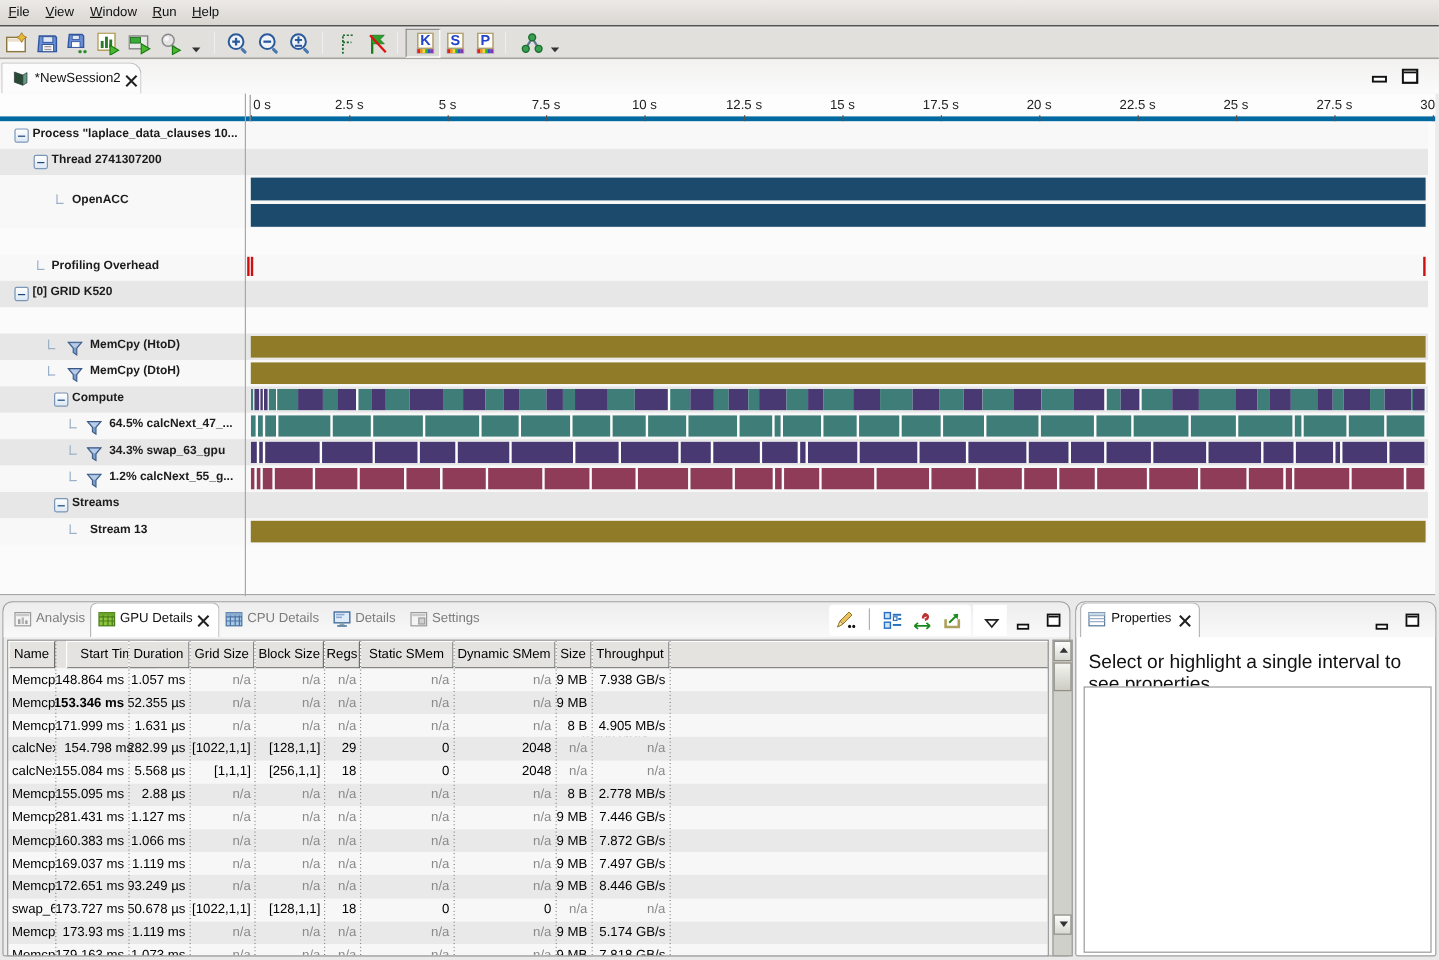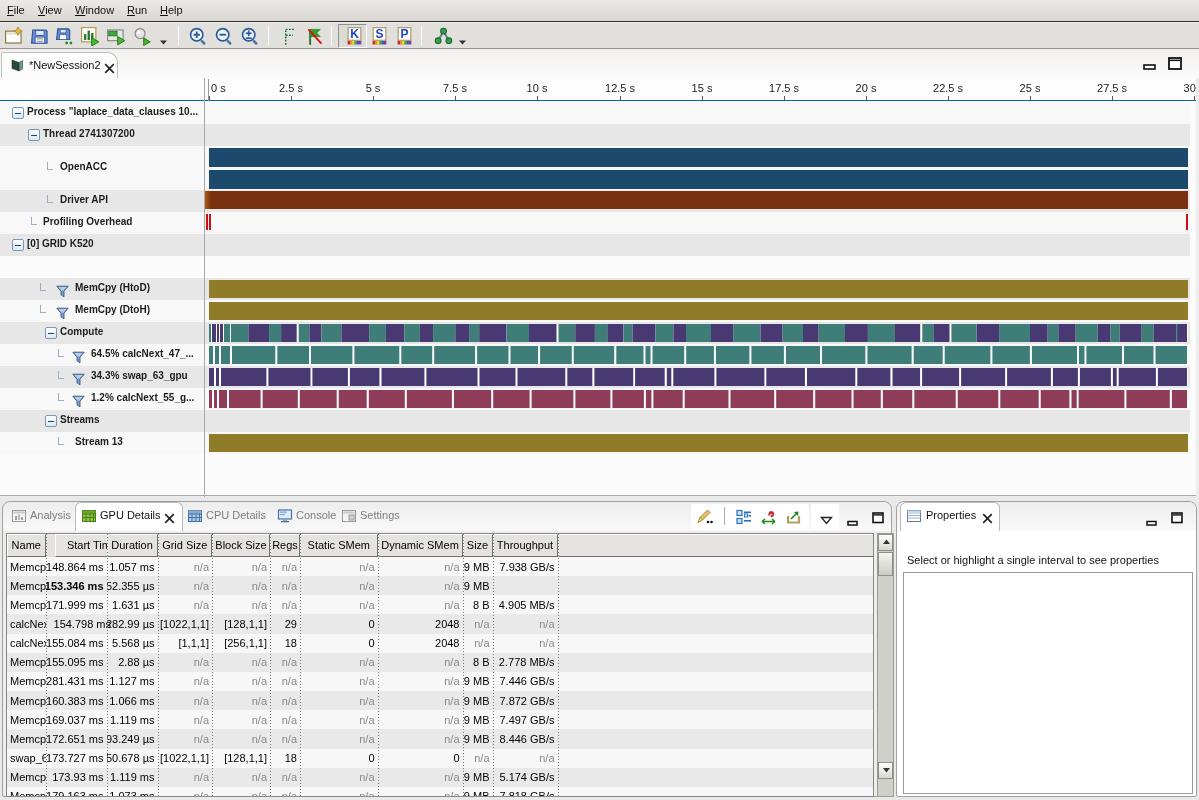--- a/index.html
+++ b/index.html
@@ -9,21 +9,21 @@
 #toolbar { position:absolute; left:0; top:23px; width:100%; height:26px; background:#e2e0dc;
   border-bottom:1px solid #98948e; }
 .tbi { position:absolute; top:4px; }
 .tbi svg { width:19px; height:19px; }
 .tbc { position:absolute; }
 .tsep { position:absolute; top:3px; width:1px; height:19px; background:#b4b4b2; border-right:1px solid #fcfcfc; }
 #tabbar { position:absolute; left:0; top:50px; width:100%; height:28px; background:linear-gradient(#f2f1f0,#fbfbfb); }
 #edtab { position:absolute; left:1px; top:52px; width:117px; height:26px; background:#fcfcfc;
   border:1px solid #c0c0c0; border-bottom:none; border-radius:2px 10px 0 0; }
 #edcontent { position:absolute; left:0px; top:78px; width:1196px; height:418px; background:#fbfbfb; border-bottom:1px solid #a8a8a8; }
-#ruler { position:absolute; left:0; top:0; width:100%; height:23px; background:#fdfdfd; border-bottom:1px solid #0369a1; }
+#ruler { position:absolute; left:0; top:0; width:100%; height:23px; background:#fdfdfd; border-bottom:4px solid #0369a1; }
 .rlbl { position:absolute; top:4px; width:80px; text-align:center; font-size:11px; color:#222; }
 .trow { position:absolute; left:0; width:1190px; }
 .lbl { position:absolute; top:5px; font-size:10px; font-weight:700; color:#1c1c1c; white-space:nowrap; }
 .larea { position:absolute; left:0; top:0; width:203px; height:100%; overflow:hidden; }
 .mbox { position:absolute; top:5px; width:12px; height:12px; background:linear-gradient(#ffffff,#dce8f4);
   border:1px solid #7a96b8; border-radius:2px; }
 .mbox:after { content:""; position:absolute; left:2px; top:4.5px; width:6px; height:1.6px; background:#17477a; }
 .br { position:absolute; top:5px; width:6px; height:8px; border-left:1.6px solid #9ab0c8; border-bottom:1.6px solid #9ab0c8; }
 #vdiv { position:absolute; left:204px; top:0px; width:1px; height:419px; background:#a8a8a8; }
 #botarea { position:absolute; left:0; top:497px; width:100%; height:303px; background:#e9e9e9; }
@@ -39,21 +39,21 @@
 .thead { position:absolute; left:0; top:0; width:100%; height:23px; background:#e5e3df; }
 .hcell { position:absolute; top:0; height:23px; background:#e5e3df; border-right:1px solid #6e6e6e; border-bottom:1px solid #6e6e6e;
   border-top:1px solid #fdfdfd; border-left:1px solid #fdfdfd; font-size:11px; text-align:center; padding-top:4px; color:#000; }
 .drow { position:absolute; left:0; width:100%; height:19.15px; }
 .dcell { position:absolute; top:0; height:19.15px; overflow:hidden; font-size:11px; padding-top:3.5px; }
 .cl { position:absolute; left:3px; white-space:nowrap; }
 .cr { position:absolute; right:3px; white-space:nowrap; }
 #scrollv { position:absolute; left:874px; top:31px; width:17px; height:264px; background:#d0d0ca; border:1px solid #999; }
 .sbtn { position:absolute; left:0; width:15px; height:17px; background:linear-gradient(#fdfdfd,#d8d8d2);
   border:1px solid #909088; }
-#props_msg { position:absolute; left:10px; top:52px; font-size:11px; color:#111; }
+#props_msg { position:absolute; left:10px; top:42px; font-size:16px; color:#111; }
 #props_box { position:absolute; left:6px; top:70px; width:290px; height:222px; border:1px solid #9a9a9a; background:#fff; }
 </style></head><body>
 <div id="menubar">
   <span style="left:7px"><u>F</u>ile</span>
   <span style="left:38px"><u>V</u>iew</span>
   <span style="left:75px"><u>W</u>indow</span>
   <span style="left:127px"><u>R</u>un</span>
   <span style="left:160px"><u>H</u>elp</span>
 </div>
 <div id="toolbar">
@@ -238,27 +238,20 @@
           <span class="lbl" style="left:43px;top:4px">Thread 2741307200</span>
         </div>
       </div>
       <div class="trow" style="top:44px;height:44px;background:#f8f8f8">
         <div class="larea">
           <span class="br" style="left:47px;top:16px"></span>
           <span class="lbl" style="left:60px;top:15px">OpenACC</span>
         </div>
         <div style="position:absolute;left:209.0px;top:2px;width:978.5px;height:19px;background:#1b4a6d"></div>
         <div style="position:absolute;left:209.0px;top:24px;width:978.5px;height:19px;background:#1b4a6d"></div>
-      </div>
-      <div class="trow" style="top:88px;height:22px;background:#e7e7e7">
-        <div class="larea">
-          <span class="br" style="left:47px;top:5px"></span>
-          <span class="lbl" style="left:60px;top:4px">Driver API</span>
-        </div>
-        <div style="position:absolute;left:204.5px;top:1px;width:983.0px;height:18px;background:linear-gradient(90deg,#b05a12 0px,#7a3110 6px)"></div>
       </div>
       <div class="trow" style="top:110px;height:22px;background:#f8f8f8">
         <div class="larea">
           <span class="br" style="left:31px;top:5px"></span>
           <span class="lbl" style="left:43px;top:4px">Profiling Overhead</span>
         </div>
         <div style="position:absolute;left:205.5px;top:2px;width:2px;height:16px;background:#cc1010"></div>
         <div style="position:absolute;left:208.5px;top:2px;width:2px;height:16px;background:#cc1010"></div>
         <div style="position:absolute;left:1185.5px;top:2px;width:2px;height:16px;background:#cc1010"></div>
       </div>
@@ -535,21 +528,21 @@
         <rect x="1.5" y="2.5" width="13" height="2.5" fill="#88aacc"></rect>
       </svg></span>
   <span class="tabtxt" style="left:203px">CPU Details</span>
   <span class="tabico" style="left:274px"><svg width="16" height="16" viewBox="0 0 16 16" style="">
         <rect x="1.5" y="2" width="13" height="9" fill="#dfeafa" stroke="#4a72a0" stroke-width="1.2"></rect>
         <rect x="3" y="3.5" width="7" height="1.3" fill="#88a8d0"></rect>
         <rect x="3" y="5.8" width="5" height="1.3" fill="#88a8d0"></rect>
         <rect x="6" y="11" width="4" height="2" fill="#8aa"></rect>
         <rect x="4" y="13" width="8" height="1.3" fill="#4a72a0"></rect>
       </svg></span>
-  <span class="tabtxt" style="left:293px">Console</span>
+  <span class="tabtxt" style="left:293px">Details</span>
   <span class="tabico" style="left:338px"><svg width="16" height="16" viewBox="0 0 16 16" style="">
         <rect x="1.5" y="2.5" width="13" height="11" fill="#f4f4f4" stroke="#9a9a9a"></rect>
         <rect x="2.5" y="3.5" width="11" height="2" fill="#c8c8c8"></rect>
         <rect x="8" y="7" width="5" height="5" fill="#d0d0d0" stroke="#9a9a9a"></rect>
       </svg></span>
   <span class="tabtxt" style="left:357px">Settings</span>
   <div style="position:absolute;left:688px;top:2px;width:118px;height:26px;background:#fff;border-radius:3px"></div>
   <span class="tabico" style="left:694px;top:7px"><svg width="16" height="16" viewBox="0 0 16 16" style="">
         <path d="M1 13.5 L3 8.5 L10.5 1 L13 3.5 L5.5 11 Z" fill="#e8c060" stroke="#907020" stroke-width="0.8"></path>
         <path d="M1 13.5 L3 8.5 L5.5 11 Z" fill="#f0e0b0" stroke="#907020" stroke-width="0.6"></path>

